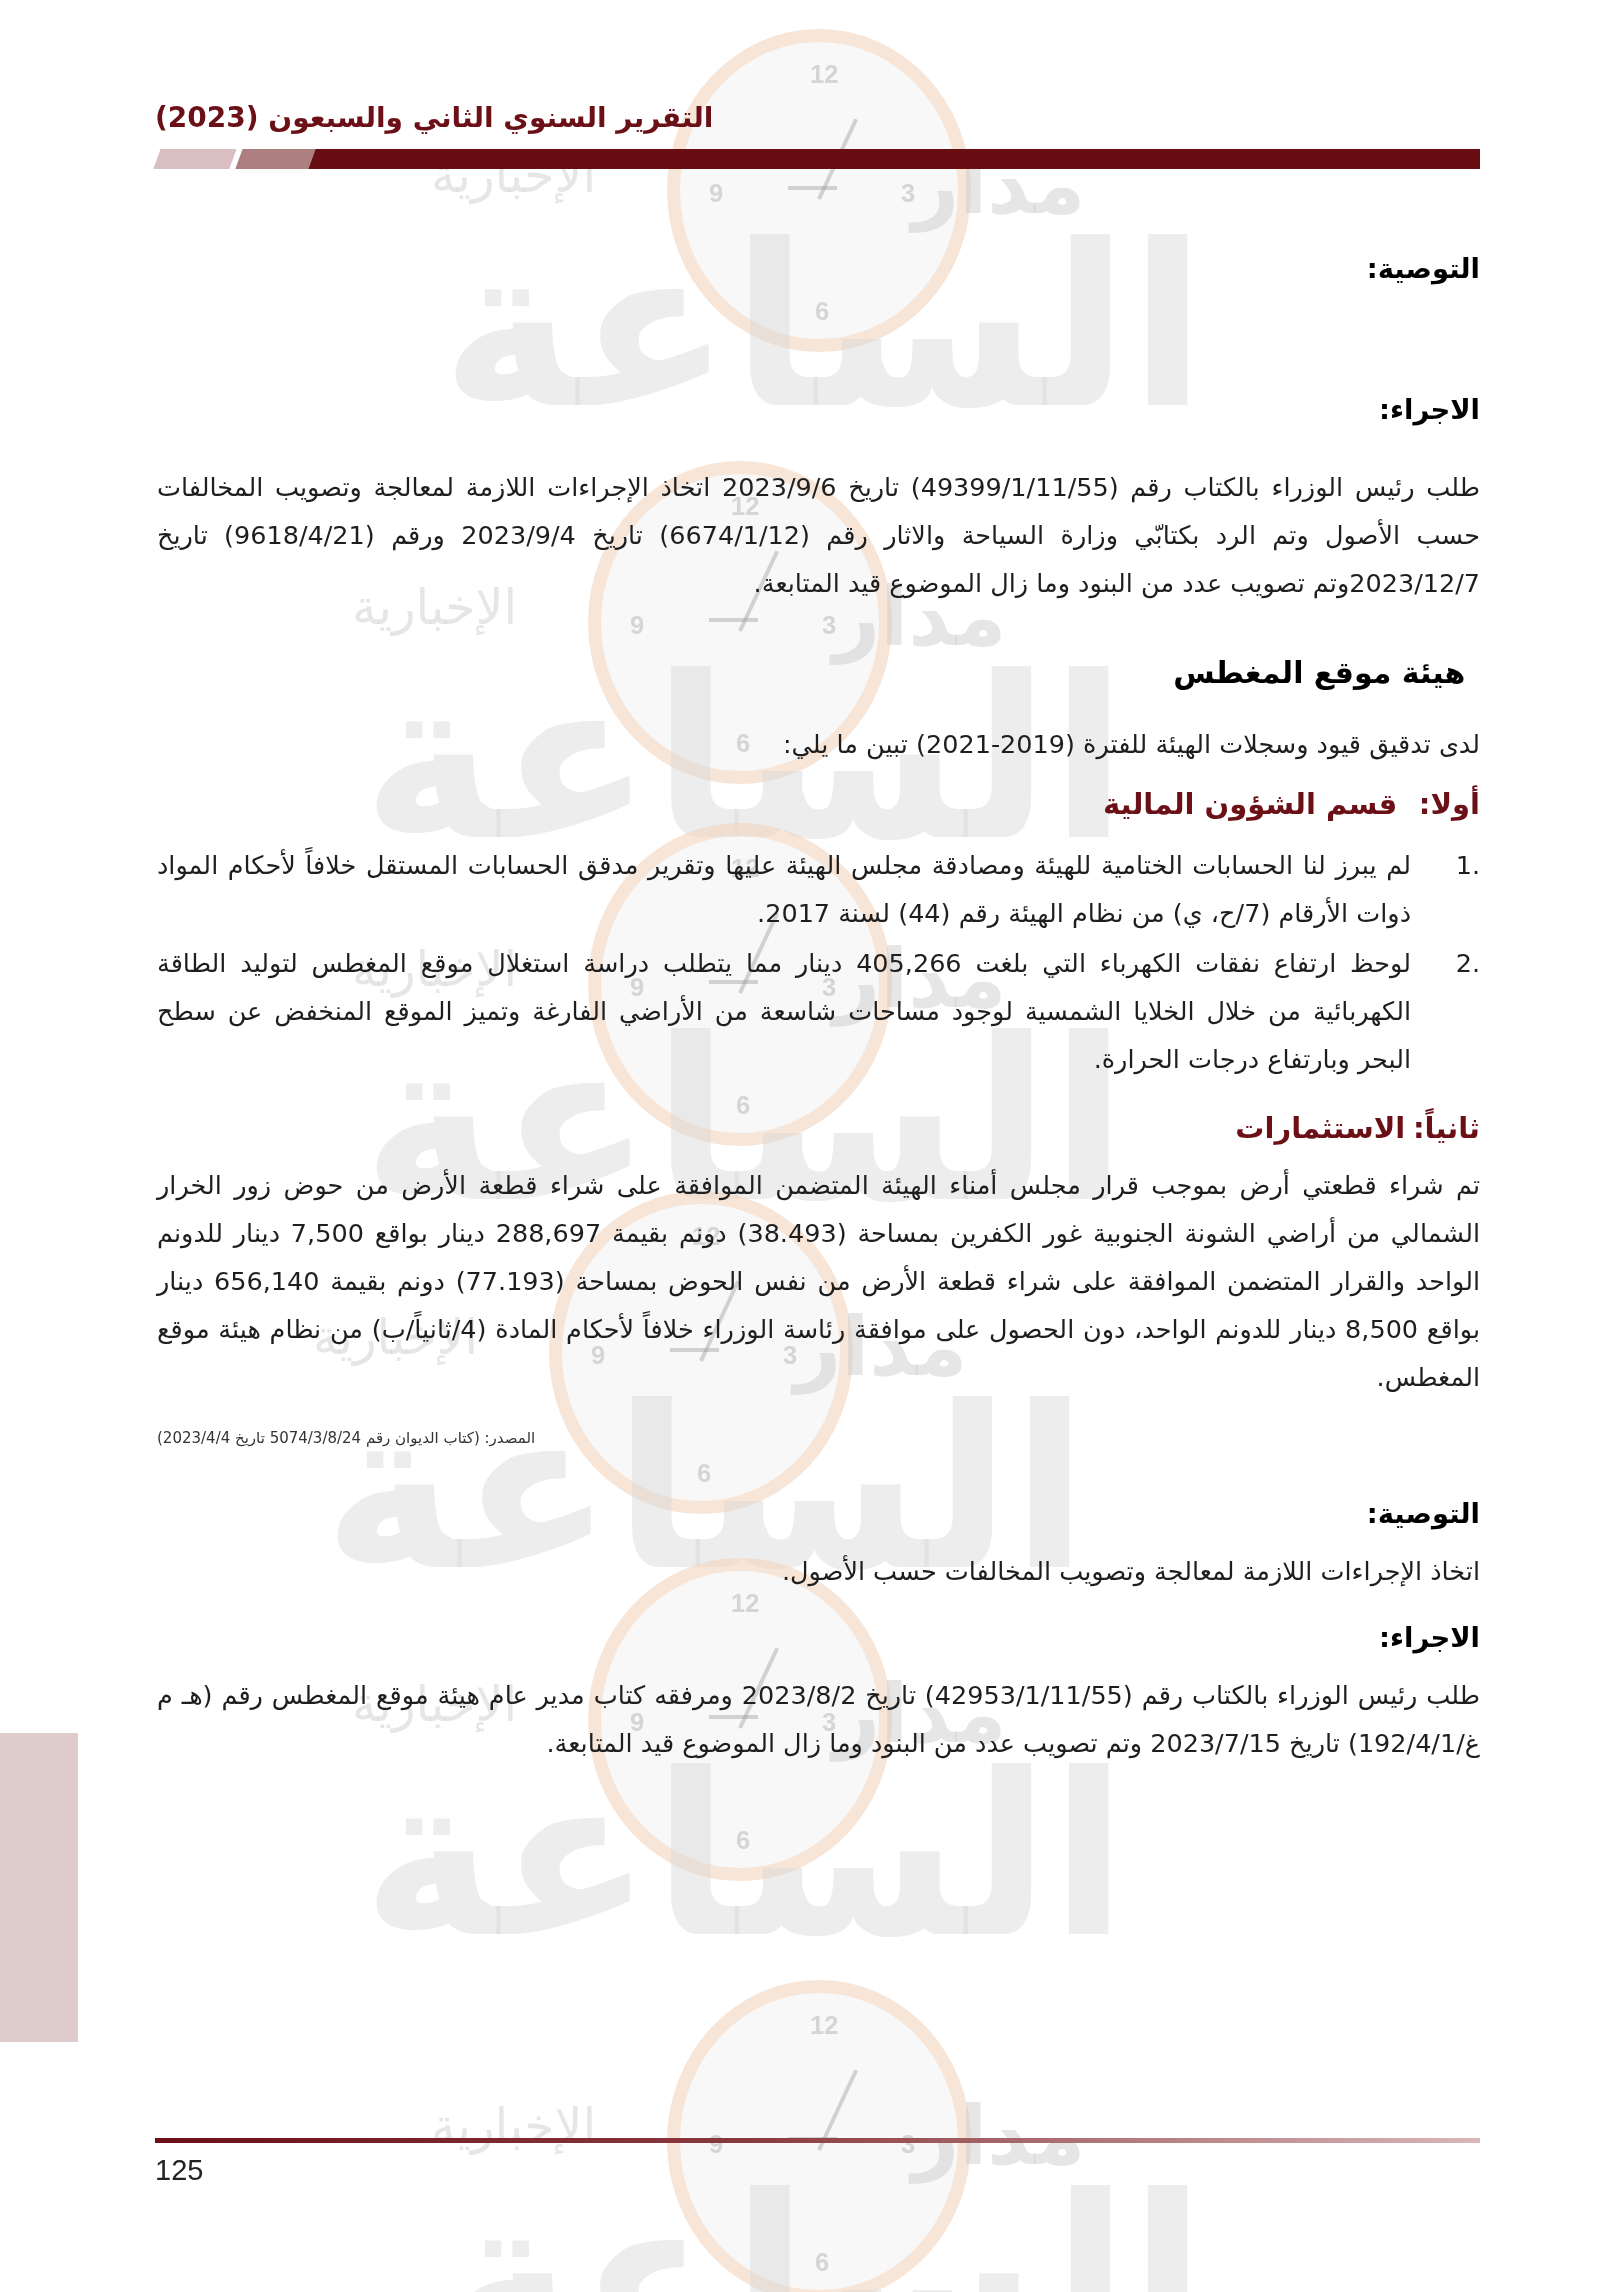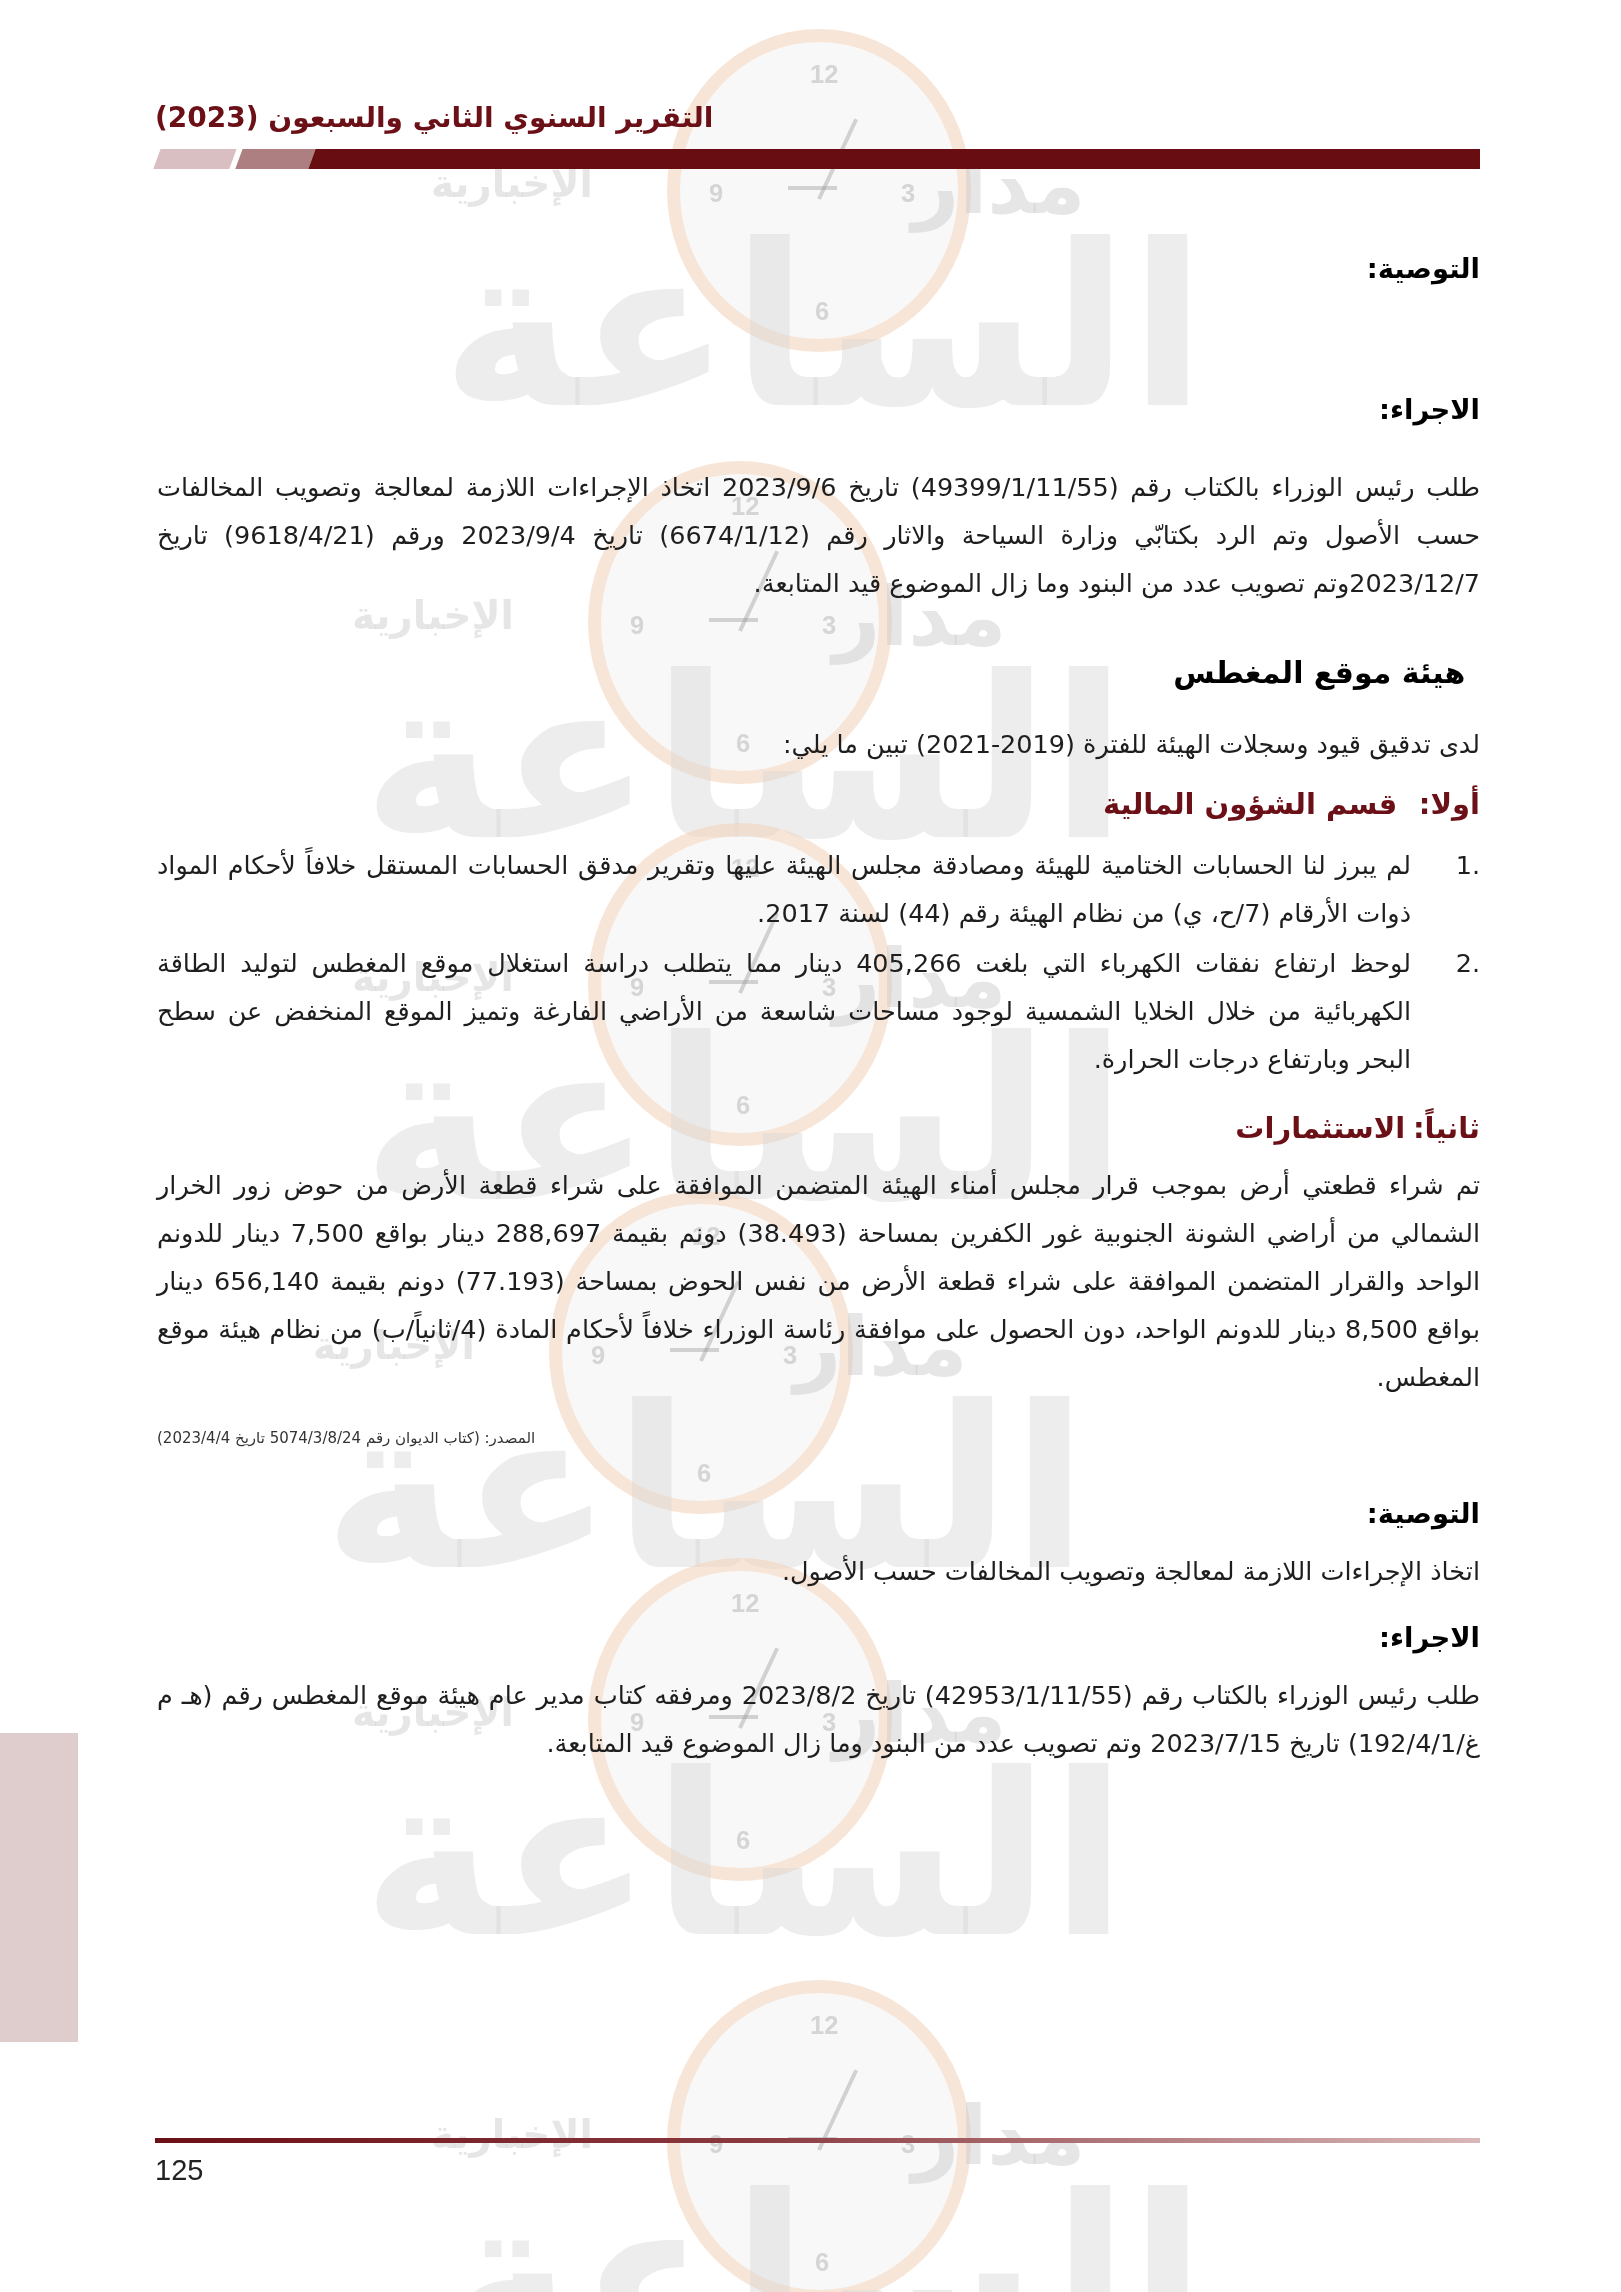--- a/index.html
+++ b/index.html
@@ -17,21 +17,21 @@
     border-radius:50%;
     border:13.7px solid rgba(247,190,150,0.33);
     background:rgba(240,240,240,0.45);
     box-sizing:border-box;
   }
   .wm-clock .num { position:absolute; font-family:"Liberation Sans", sans-serif; font-weight:bold;
     font-size:25.5px; color:rgba(170,170,170,0.45); }
   .wm-clock .hand-h { position:absolute; left:108px; top:144px; width:49px; height:3.9px; background:rgba(150,150,150,0.4); }
   .wm-clock .hand-m { position:absolute; left:137px; top:69px; width:3.9px; height:88px; background:rgba(150,150,150,0.4); transform:rotate(25deg); transform-origin:bottom center; }
   .wm-word-madar { position:absolute; left:510px; top:108px; font-size:82px; font-weight:bold; color:rgba(200,200,200,0.45); font-family:"DejaVu Sans", sans-serif; }
-  .wm-word-news { position:absolute; left:29px; top:132px; font-size:39px; font-weight:bold; color:rgba(200,200,200,0.45); font-family:"DejaVu Sans", sans-serif; }
+  .wm-word-news { position:absolute; left:29px; top:118px; font-size:49px; font-weight:normal; color:rgba(200,200,200,0.45); font-family:"DejaVu Sans", sans-serif; }
   .wm-word-saa { position:absolute; left:39px; top:186px; font-size:225px; line-height:1; font-weight:bold; color:rgba(215,215,215,0.45); font-family:"DejaVu Sans", sans-serif; letter-spacing:9.8px; }
 
   
   .header-title {
     position:absolute; left:155px; top:101px;
     font-family:"DejaVu Sans", sans-serif; font-weight:bold; font-size:28px;
     color:#6b1016; direction:rtl; z-index:2; white-space:nowrap;
   }
   .header-bar { position:absolute; top:149px; height:19.6px; z-index:2; }
   .seg1 { left:157px; width:76px; background:#d9bfc1; transform:skewX(-20deg); }

